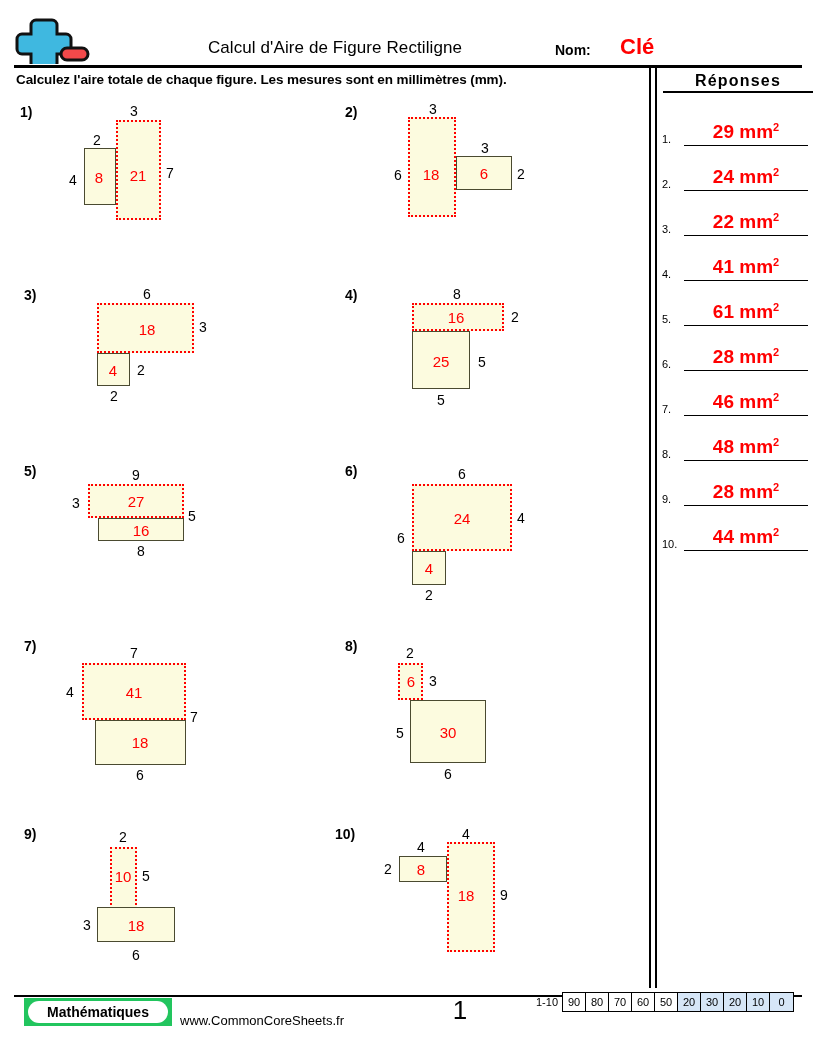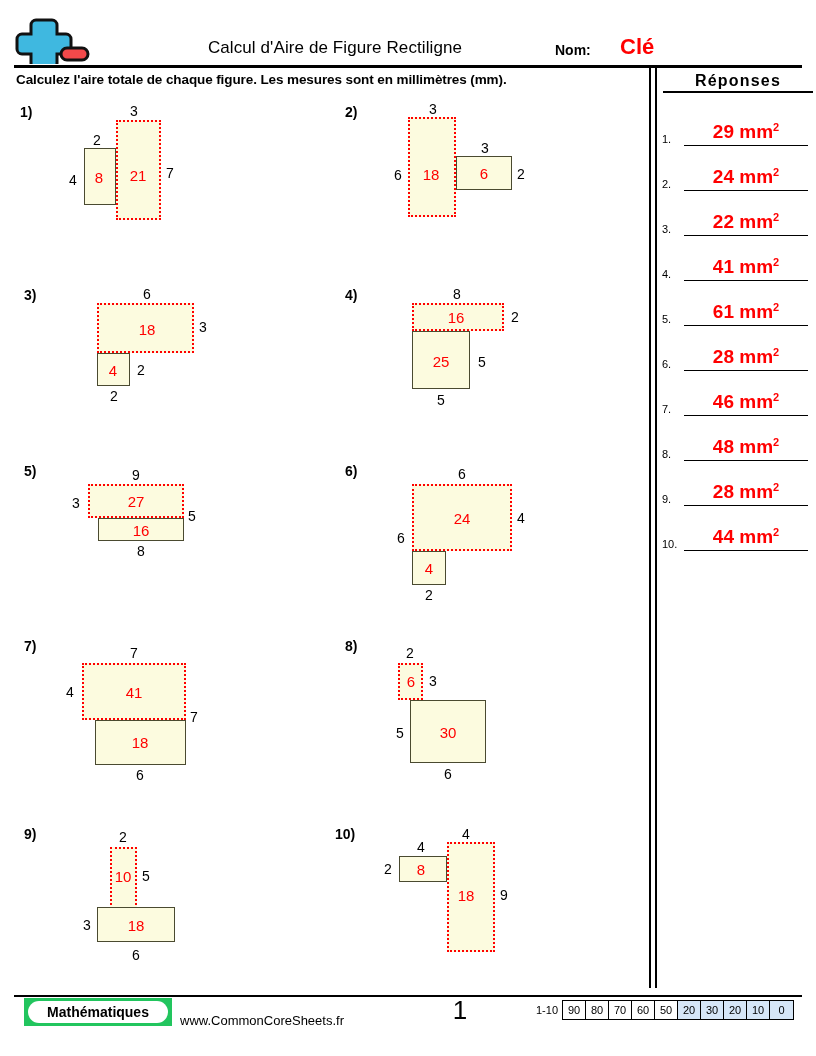--- a/index.html
+++ b/index.html
@@ -201,21 +201,21 @@
     left: 430px; top: 995px;
     width: 60px;
     text-align: center;
     font-size: 26px;
   }
   #scale {
     position: absolute;
     left: 536px; top: 992px;
     height: 36px;
     display: flex;
-    align-items: center;
+    align-items: flex-start;
     font-size: 11px;
   }
   #scale-range {
     padding: 0 4px 0 0;
     line-height: 20px;
     font-size: 11px;
   }
   #scale-boxes {
     display: flex;
     border: 1.2px solid #000;

